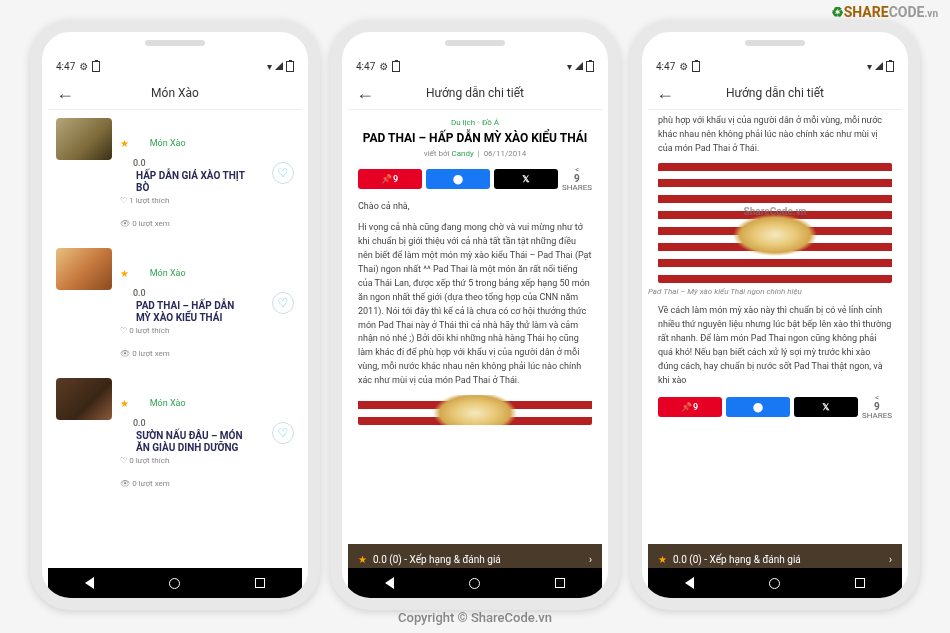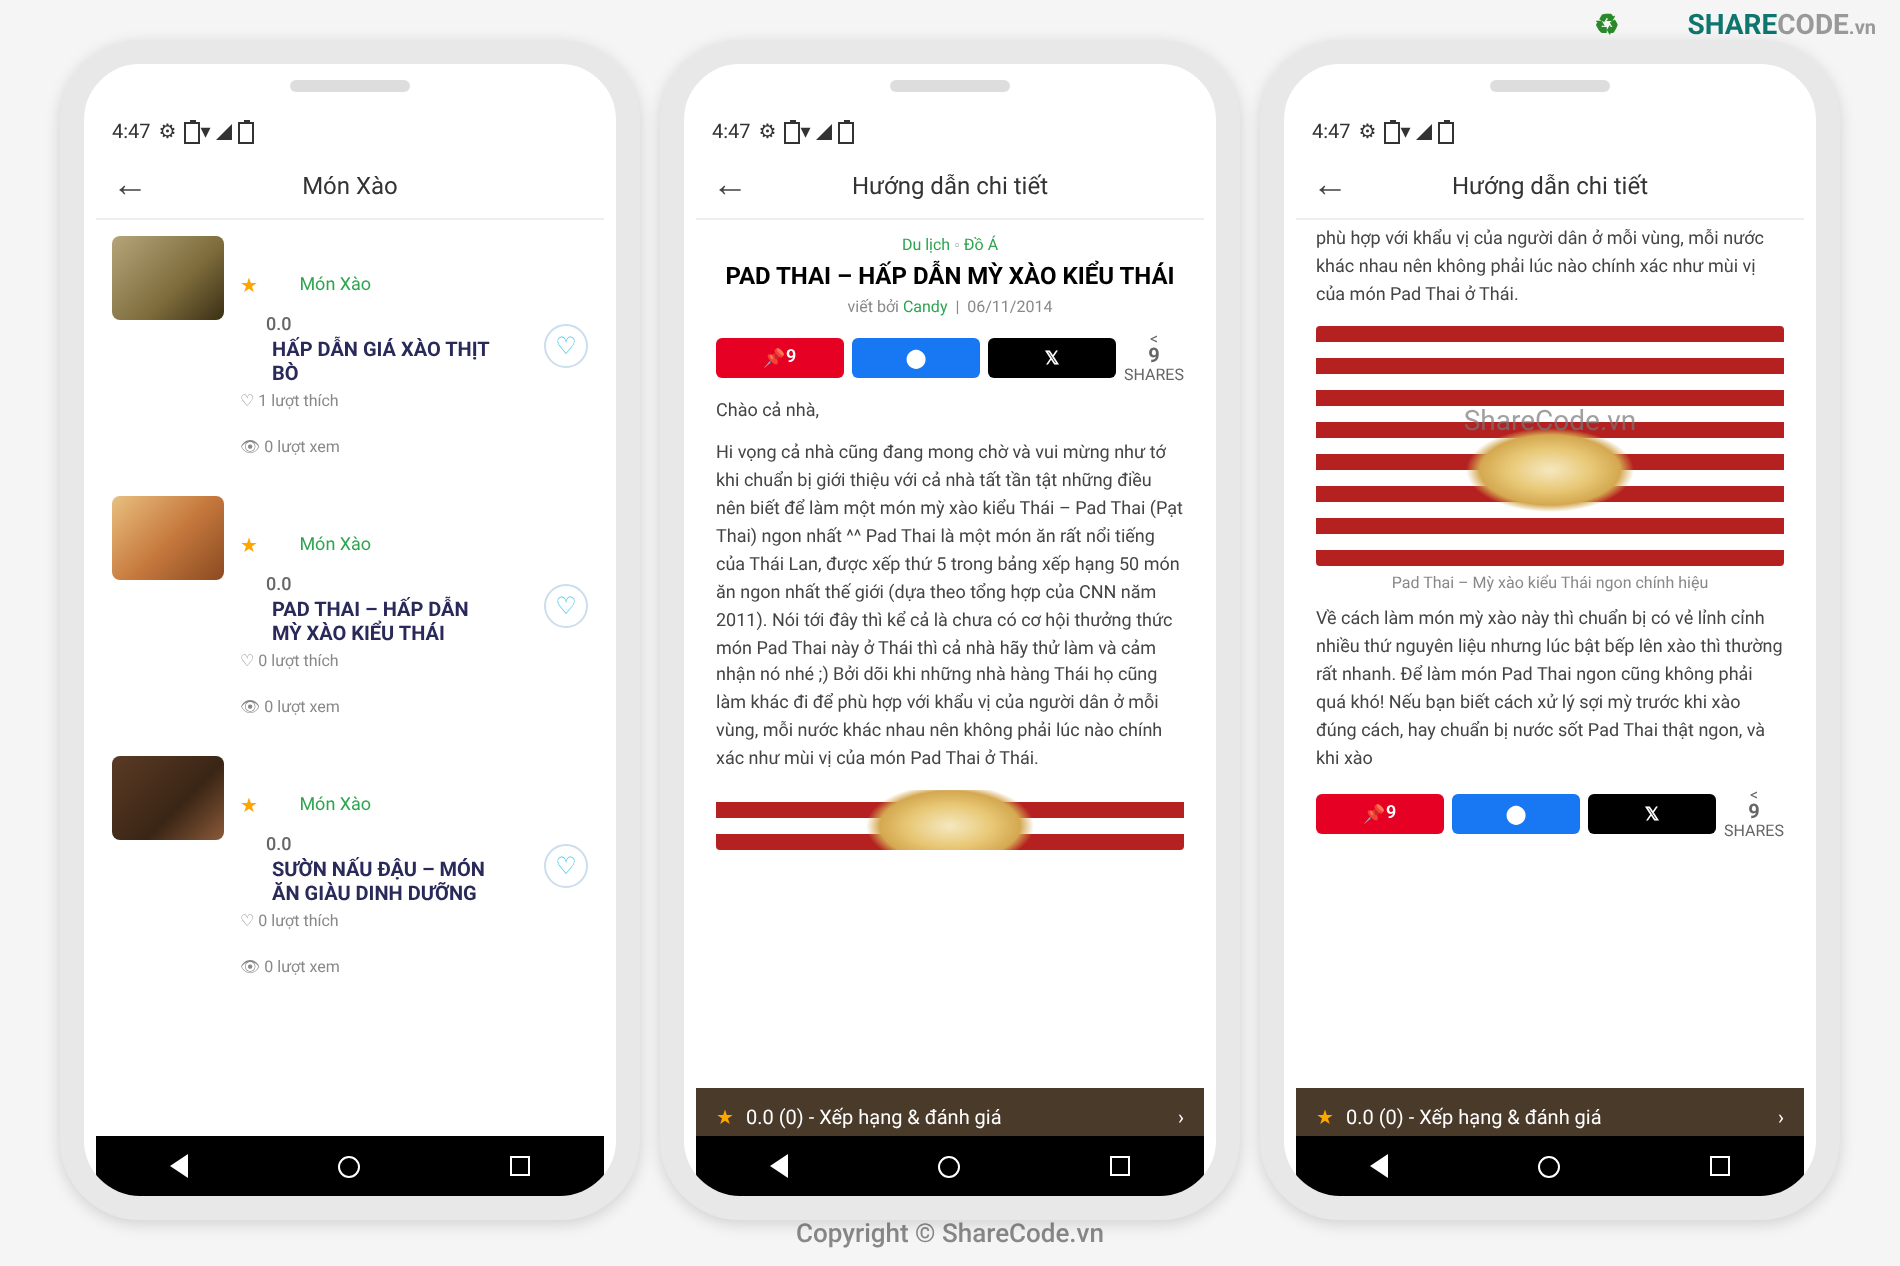--- a/index.html
+++ b/index.html
@@ -7,21 +7,21 @@
 
 .phone {
   width: 290px; height: 590px; background: #fff;
   border: 12px solid #e8e8e8; border-radius: 40px;
   position: relative; overflow: hidden;
   box-shadow: 0 2px 8px rgba(0,0,0,0.15);
 }
 .speaker { position:absolute; top:8px; left:50%; transform:translateX(-50%); width:60px; height:6px; background:#ddd; border-radius:3px; }
 .screen { position:absolute; top:24px; left:6px; right:6px; bottom:24px; background:#fff; overflow:hidden; display:flex; flex-direction:column; }
 
-.statusbar { height:20px; display:flex; align-items:center; padding:0 8px; font-size:10px; color:#333; }
+.statusbar { height:20px; display:flex; align-items:center; justify-content:space-between; padding:0 8px; font-size:10px; color:#333; }
 .statusbar .left { display:flex; gap:4px; align-items:center; }
 .statusbar .right { display:flex; gap:3px; align-items:center; }
 .sig { display:inline-block; width:0; height:0; border-left:8px solid transparent; border-bottom:8px solid #333; }
 .batt { display:inline-block; width:8px; height:11px; border:1px solid #333; position:relative; }
 .batt::after { content:""; position:absolute; top:-2px; left:2px; width:3px; height:1px; background:#333; }
 
 .appbar { height:34px; display:flex; align-items:center; padding:0 8px; border-bottom:1px solid #eee; }
 .appbar .back { font-size:18px; color:#444; width:24px; }
 .appbar .title { flex:1; text-align:center; font-size:12px; color:#333; margin-right:24px; }
 
@@ -56,36 +56,36 @@
 .article-body { padding:0 10px; font-size:9px; color:#444; line-height:1.55; }
 .article-body p { margin-bottom:7px; }
 
 .photo { margin:4px 10px; height:120px; border-radius:2px; position:relative; overflow:hidden;
   background:
     radial-gradient(ellipse 70px 35px at 50% 60%, #f5e8c0 0%, #e8c876 30%, #d4a850 50%, transparent 60%),
     repeating-linear-gradient(0deg, #b52020 0 8px, #fff 8px 16px),
     repeating-linear-gradient(90deg, #b52020 0 8px, transparent 8px 16px);
 }
 .photo.small{height:30px; margin:0 10px;}
-.caption { text-align:center; font-size:8px; color:#888; margin:4px 0 8px; }
+.caption { font-size:8px; color:#888; font-style:italic; margin:4px 0 8px; }
 
 .rating-bar { position:absolute; bottom:0; left:0; right:0; height:30px; background:#4a3a2a; color:#fff; display:flex; align-items:center; padding:0 10px; font-size:10px; }
 .rating-bar .star{color:#ffa500; margin-right:6px;}
 .rating-bar .chev{margin-left:auto;}
 
 .navbar { height:30px; background:#000; display:flex; justify-content:space-around; align-items:center; position:absolute; bottom:0; left:6px; right:6px; }
 .navbtn { color:#fff; font-size:12px; }
 .tri{width:0;height:0;border-top:6px solid transparent;border-bottom:6px solid transparent;border-right:9px solid #fff;}
 .cir{width:11px;height:11px;border:1.5px solid #fff;border-radius:50%;}
 .sq{width:10px;height:10px;border:1.5px solid #fff;}
 
 .watermark-logo { position:absolute; top:4px; right:12px; font-size:14px; font-weight:700; }
-.watermark-logo .g{color:#0f766e;margin-left:34px;} .watermark-logo .gr{color:#999;}
+.watermark-logo .g{color:#a16207;} .watermark-logo .gr{color:#999;}
 .wm-center { position:absolute; bottom:8px; left:50%; transform:translateX(-50%); font-size:13px; color:#888; font-weight:500; }
-.wm-photo { position:absolute; top:40%; left:50%; transform:translate(-50%,-50%); font-size:14px; color:rgba(120,120,120,0.7); font-weight:400; }
+.wm-photo { position:absolute; top:40%; left:50%; transform:translate(-50%,-50%); font-size:10px; color:rgba(120,120,120,0.7); font-weight:700; }
 </style>
 </head>
 <body>
 
 <div class="watermark-logo">
   <span style="color:#2a8a2a;">♻</span><span class="g">SHARE</span><span class="gr">CODE</span><span class="gr" style="font-size:10px;">.vn</span>
 </div>
 <div class="wm-center">Copyright © ShareCode.vn</div>
 
 <div class="phone">

